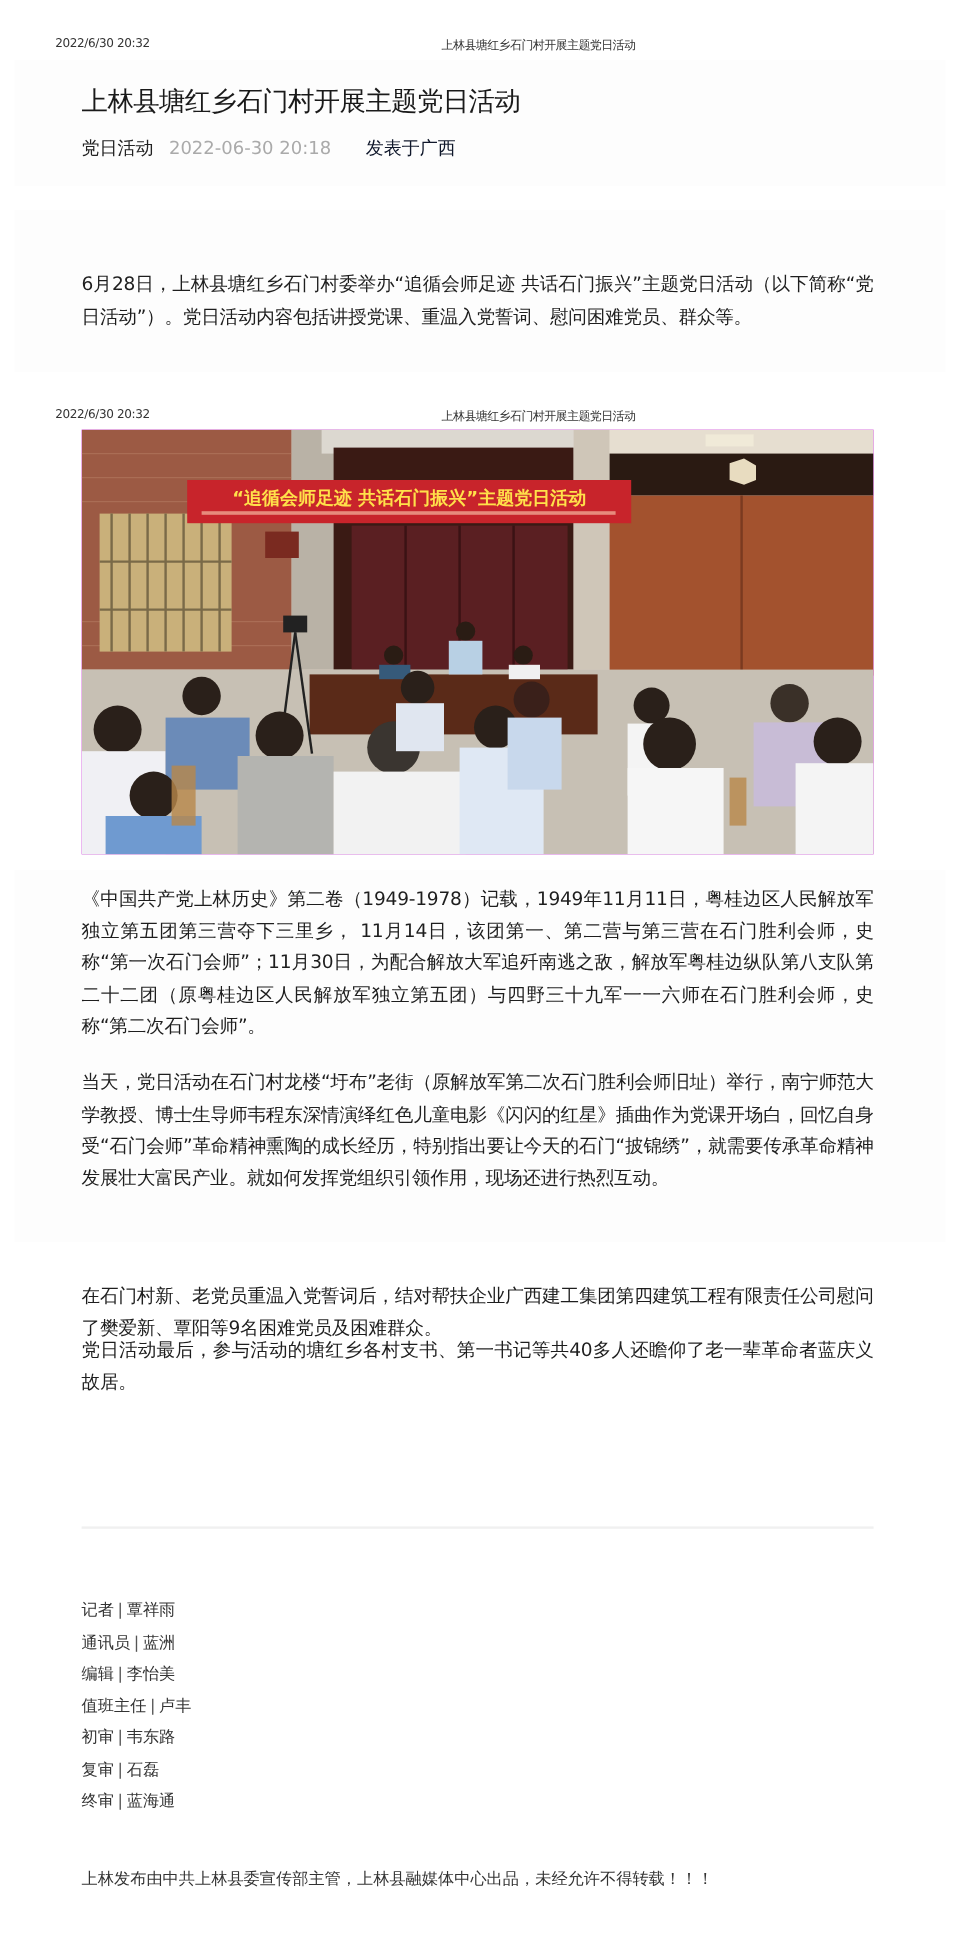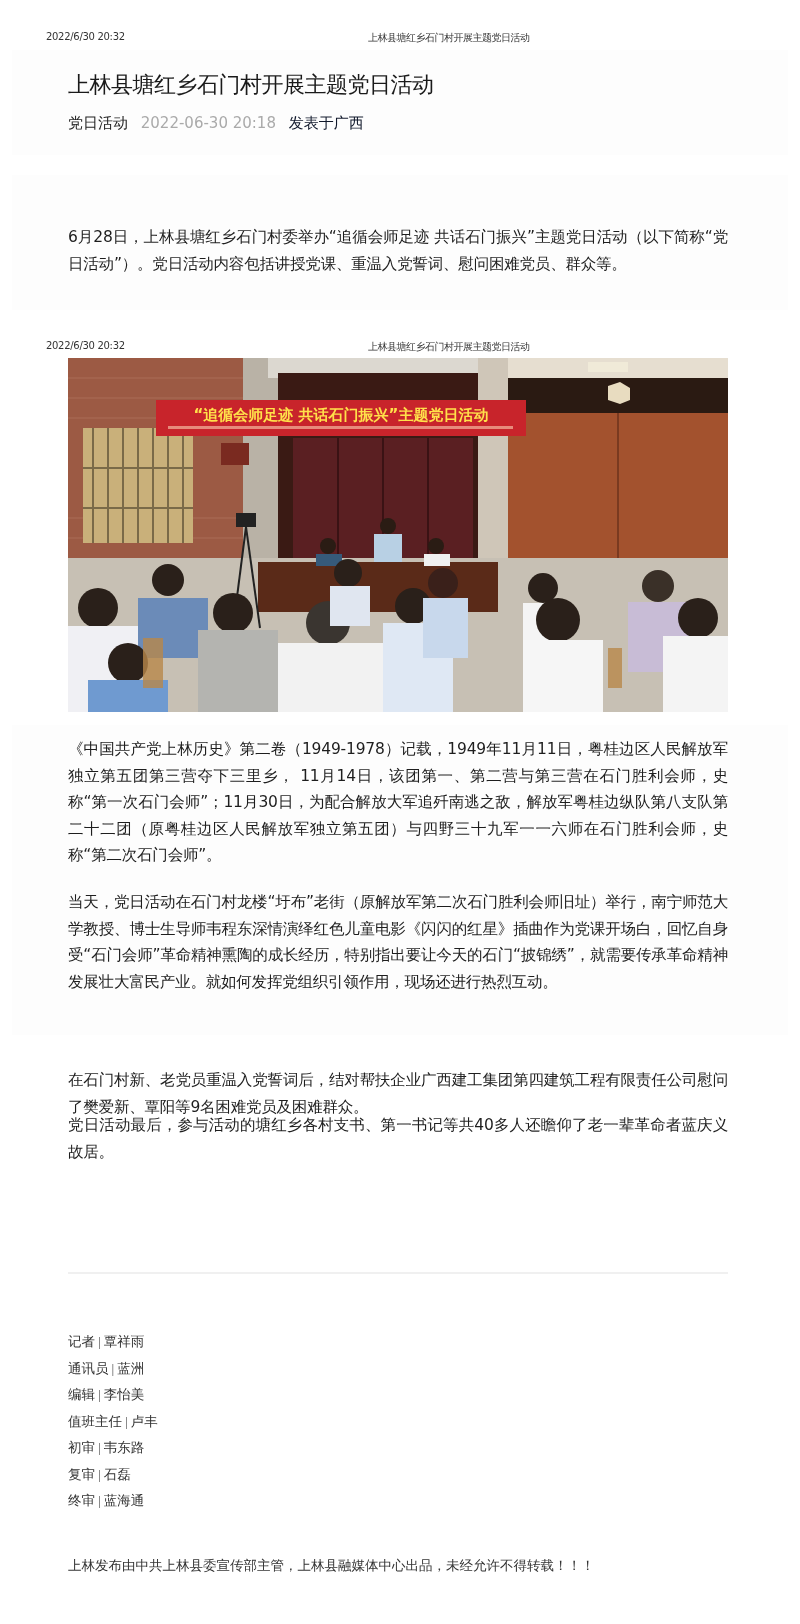--- a/index.html
+++ b/index.html
@@ -51,21 +51,21 @@
       font-weight: normal;
     }
     .byline {
       position: absolute;
       left: 68px;
       top: 114px;
       font-size: 15px;
       white-space: nowrap;
     }
     .byline .author { color: #222; margin-right: 8px; }
-    .byline .pubtime { color: #aaa; margin-right: 8px; }
+    .byline .pubtime { color: #aaa; margin-right: 24px; }
     .byline .location { color: #0f172a; }
 
     .para {
       position: absolute;
       left: 68px;
       width: 660px;
       font-size: 15.5px;
       line-height: 26.5px;
       color: #1e1e1e;
       text-align: justify;
@@ -91,21 +91,20 @@
       position: absolute;
       left: 68px;
       top: 1329px;
       font-size: 13.5px;
       color: #333;
     }
     .credit-line {
       height: 26.5px;
       line-height: 26.5px;
       white-space: nowrap;
-      font-family: Liberation Serif, serif;
     }
     .credit-line .sep { color: #555; margin: 0 3px; }
     .copyright {
       position: absolute;
       left: 68px;
       top: 1514px;
       font-size: 13.5px;
       color: #333;
       white-space: nowrap;
       margin-top: 43px;

